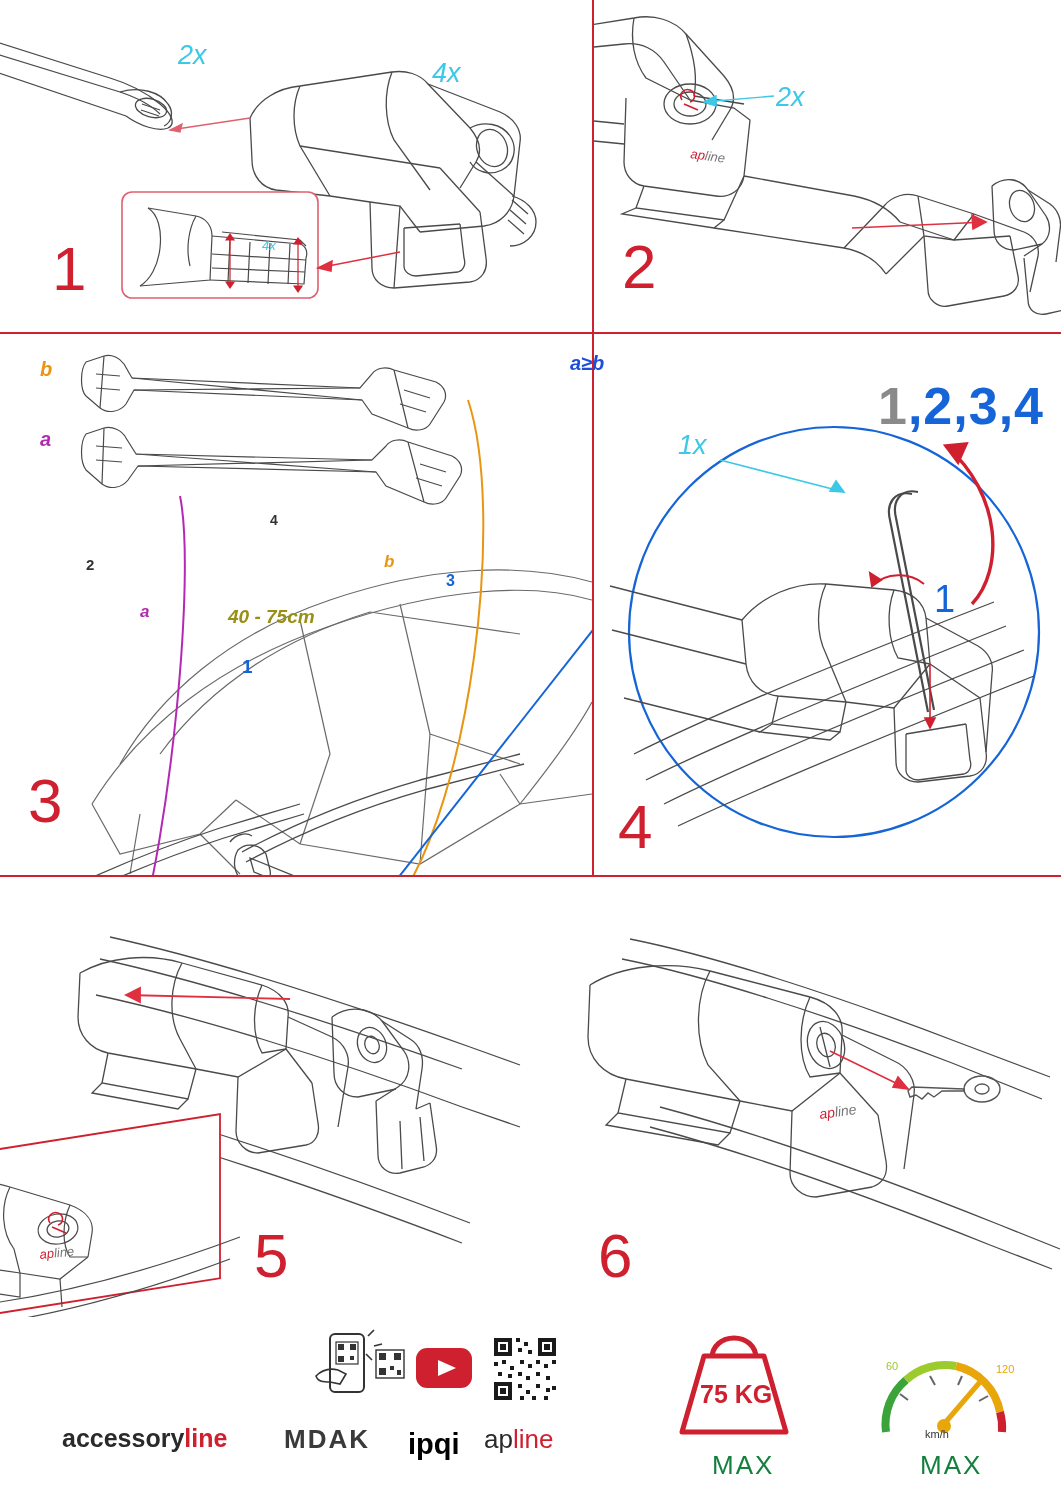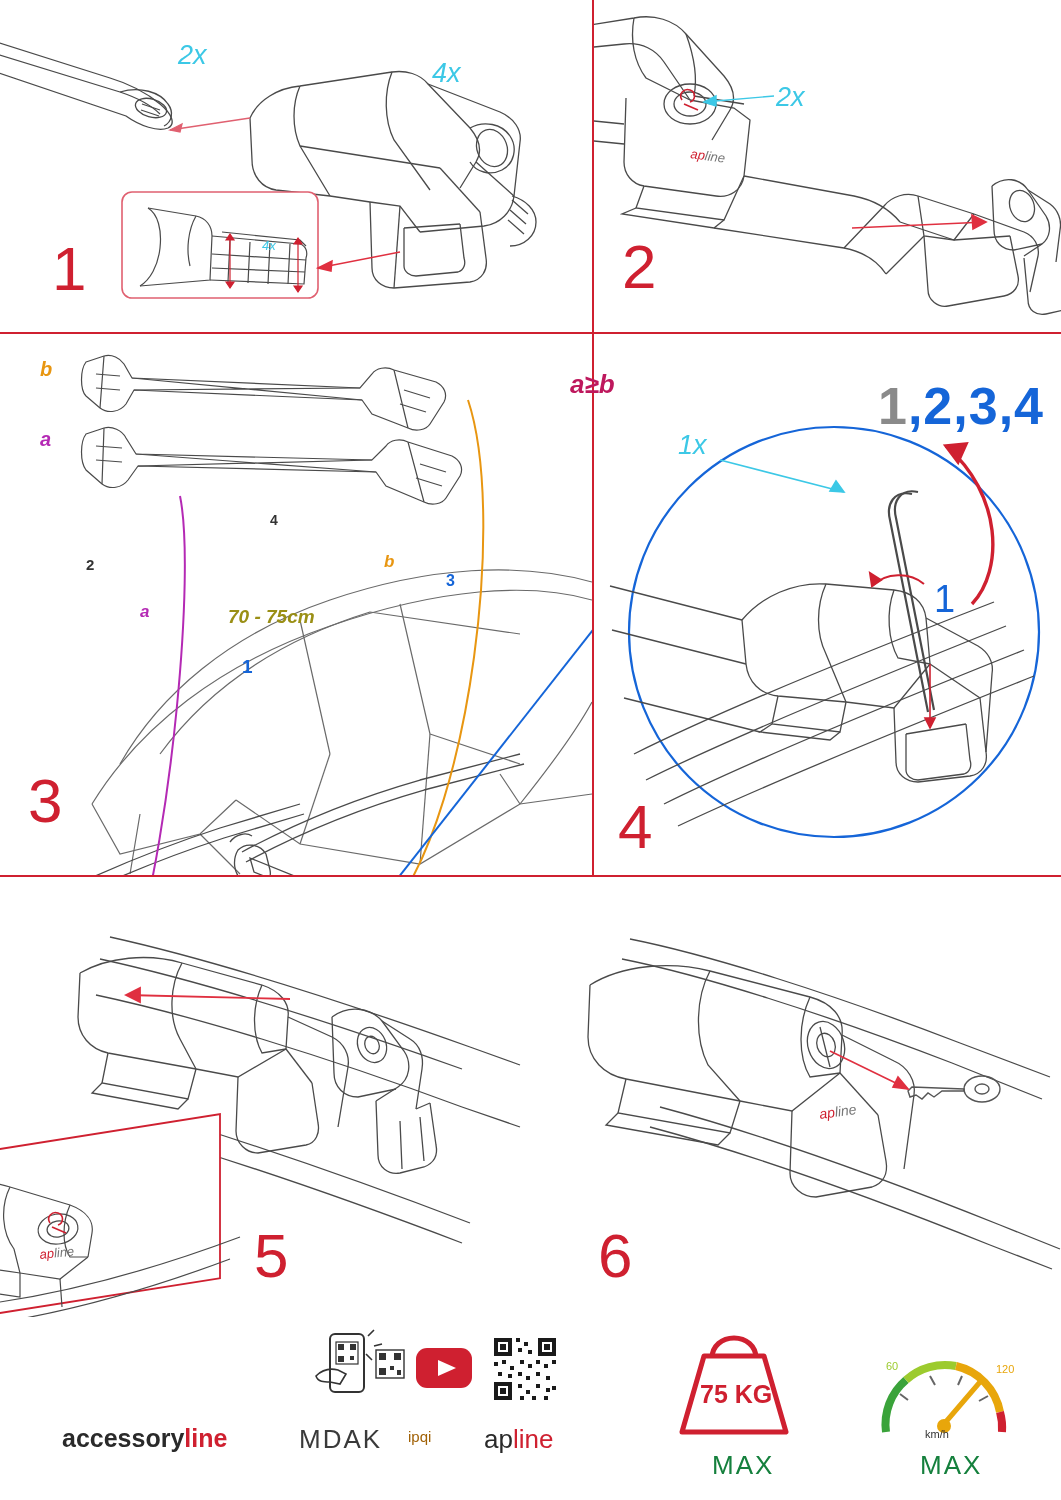--- a/index.html
+++ b/index.html
@@ -88,22 +88,23 @@
   }
   .brand-accessory .part { color: #cf2030; }
   .brand-mdak {
     position: absolute;
     font-size: 26px;
     color: #3a3a3a;
     letter-spacing: 2px;
   }
   .brand-ipqi {
     position: absolute;
-    font-size: 15px;
-    color: #a16207;
+    font-size: 29px;
+    color: #000000;
+    font-weight: bold;
   }
   .brand-apline {
     position: absolute;
     font-size: 26px;
     color: #2a2a2a;
   }
   .brand-apline .ln { color: #cf2030; }
   .maxlabel {
     position: absolute;
     font-size: 26px;
@@ -351,21 +352,21 @@
       </g>
     </svg>
     <div class="lbl" style="left:40px; top:24px; color:#e89611;">b</div>
     <div class="lbl" style="left:40px; top:94px; color:#b429b4;">a</div>
     <div class="lbl" style="left:140px; top:268px; color:#b429b4; font-size:17px;">a</div>
     <div class="lbl" style="left:384px; top:218px; color:#e89611; font-size:17px;">b</div>
     <div class="lbl" style="left:242px; top:322px; color:#1565d8; font-size:19px; font-style:normal;">1</div>
     <div class="lbl" style="left:86px; top:222px; color:#333; font-size:15px; font-style:normal;">2</div>
     <div class="lbl" style="left:446px; top:238px; color:#1565d8; font-size:16px; font-style:normal;">3</div>
     <div class="lbl" style="left:270px; top:178px; color:#333; font-size:14px; font-style:normal;">4</div>
-    <div class="measure" style="left:228px; top:272px;">70 - 75cm</div>
+    <div class="measure" style="left:228px; top:272px;">40 - 75cm</div>
     <div class="step-num" style="left:28px; top:436px;">3</div>
   </div>
 
   <div class="panel" style="left:594px; top:334px; width:467px; height:541px;">
     <svg class="svg-layer" width="467" height="541" viewBox="0 0 467 541">
 
       <circle cx="240" cy="298" r="205" fill="none" stroke="#1565d8" stroke-width="2.2"></circle>
       <g fill="none" stroke="#4a4a4a" stroke-width="1.3">
 
         <path d="M40,420 C120,380 240,330 400,268"></path>
@@ -407,21 +408,21 @@
       <g stroke="#cf2030" stroke-width="3.4" fill="none">
         <path d="M378,270 C410,236 408,160 352,112"></path>
         <path d="M352,112 l20,-2 l-8,18 Z" fill="#cf2030"></path>
       </g>
 
       <g stroke="#3cc8e6" stroke-width="1.6" fill="none">
         <path d="M126,126 L250,158"></path>
         <path d="M250,158 l-14,-1 l6,-10 Z" fill="#3cc8e6"></path>
       </g>
     </svg>
-    <div class="lbl" style="left:-24px; top:35px; color:#be185d; font-size:26px;">a≥b</div>
+    <div class="lbl" style="left:-24px; top:18px; color:#1d4ed8; font-size:20px;">a≥b</div>
     <div class="big-order" style="left:284px; top:42px;">
       <span style="color:#8a8a8a;">1</span><span style="color:#1565d8;">,2,3,4</span>
     </div>
     <div class="qty" style="left:84px; top:96px; color:#3cc8e6;">1x</div>
     <div style="position:absolute; left:340px; top:244px; font-size:38px; color:#1565d8;">1</div>
     <div class="step-num" style="left:24px; top:462px;">4</div>
   </div>
 
   <div class="panel" style="left:0; top:877px; width:530px; height:440px;">
     <svg class="svg-layer" width="530" height="440" viewBox="0 0 530 440">
@@ -520,21 +521,21 @@
       </g>
       <text x="290" y="242" font-family="Liberation Sans, sans-serif" font-size="14" fill="#cf2030" font-style="italic" transform="rotate(-8 290 242)">ap<tspan fill="#777">line</tspan></text>
     </svg>
     <div class="step-num" style="left:68px; top:348px;">6</div>
   </div>
 
   <div class="panel" style="left:0; top:1320px; width:1061px; height:180px;">
     <div class="brand-accessory" style="left:62px; top:104px;">
       <span>accessory</span><span class="part">line</span>
     </div>
-    <div class="brand-mdak" style="left:299px; top:104px;">MDAK</div>
+    <div class="brand-mdak" style="left:284px; top:104px;font-weight:bold;">MDAK</div>
     <div class="brand-ipqi" style="left:408px; top:108px;">ipqi</div>
     <div class="brand-apline" style="left:484px; top:104px;">
       <span>ap</span><span class="ln">line</span>
     </div>
 
     <svg class="svg-layer" width="1061" height="180" viewBox="0 0 1061 180">
 
       <g>
         <rect x="330" y="14" width="34" height="58" rx="5" fill="none" stroke="#333" stroke-width="2"></rect>
         <rect x="336" y="22" width="22" height="22" fill="none" stroke="#333" stroke-width="1.2"></rect>

